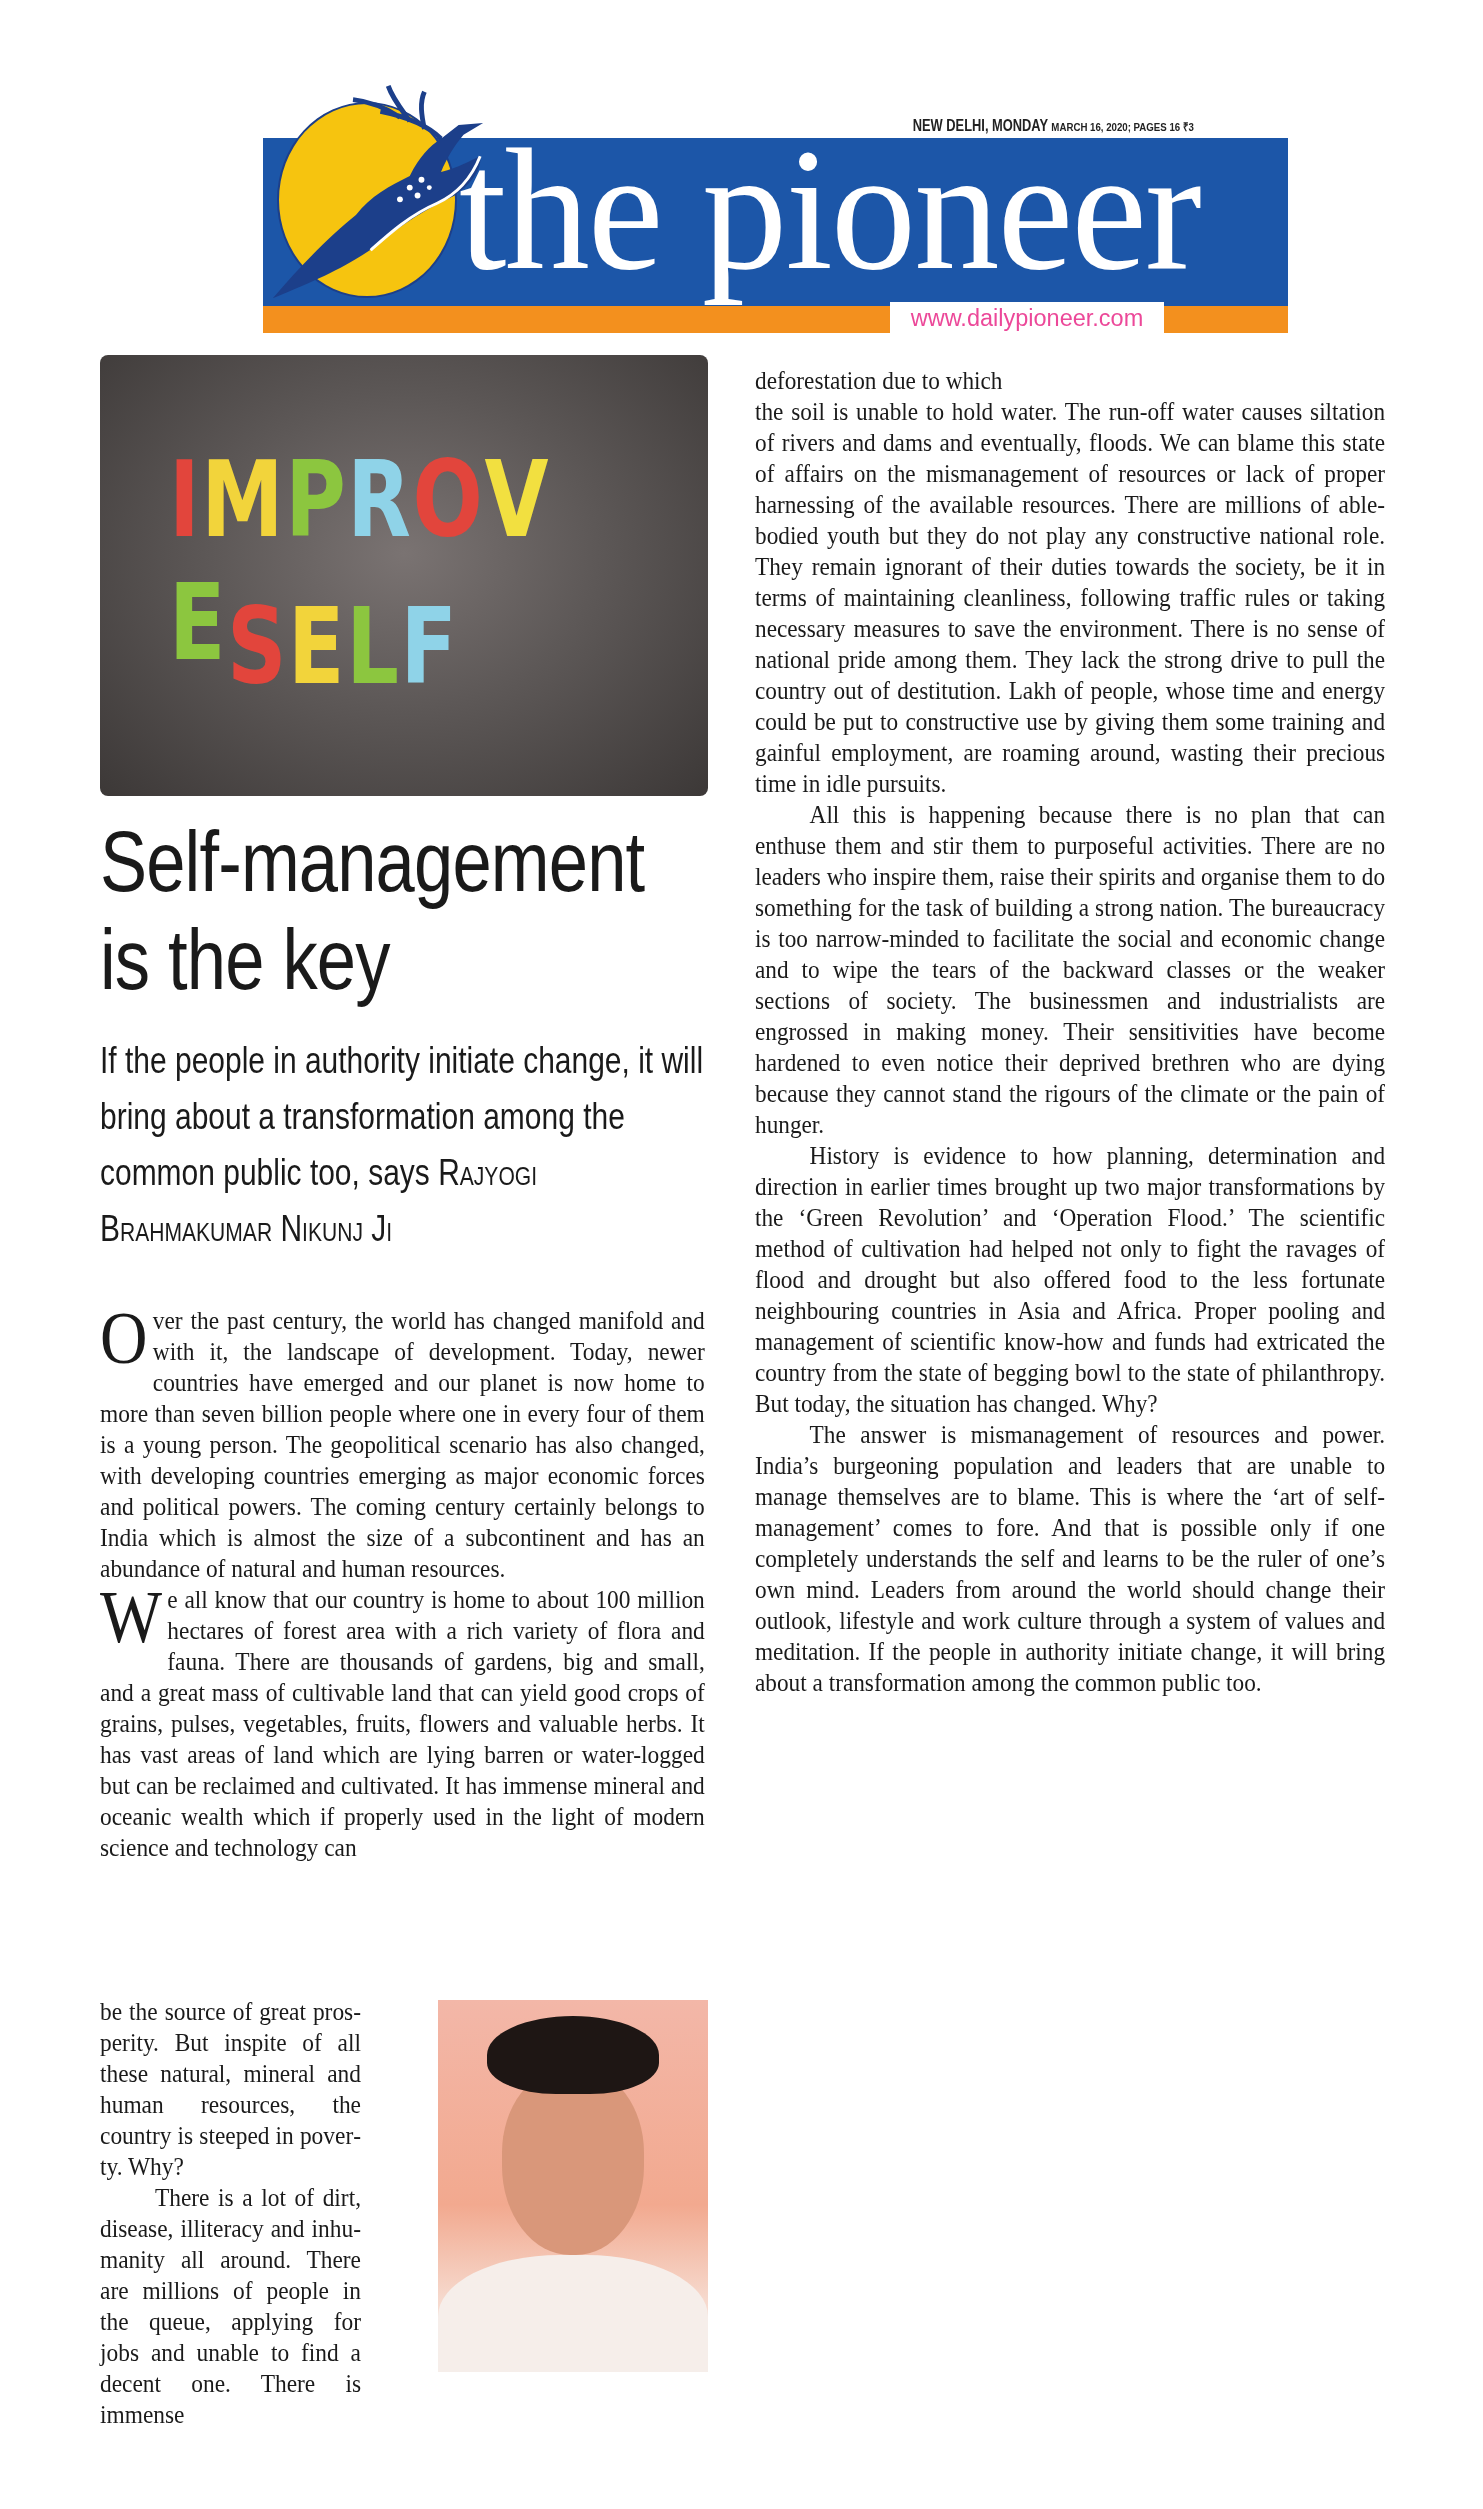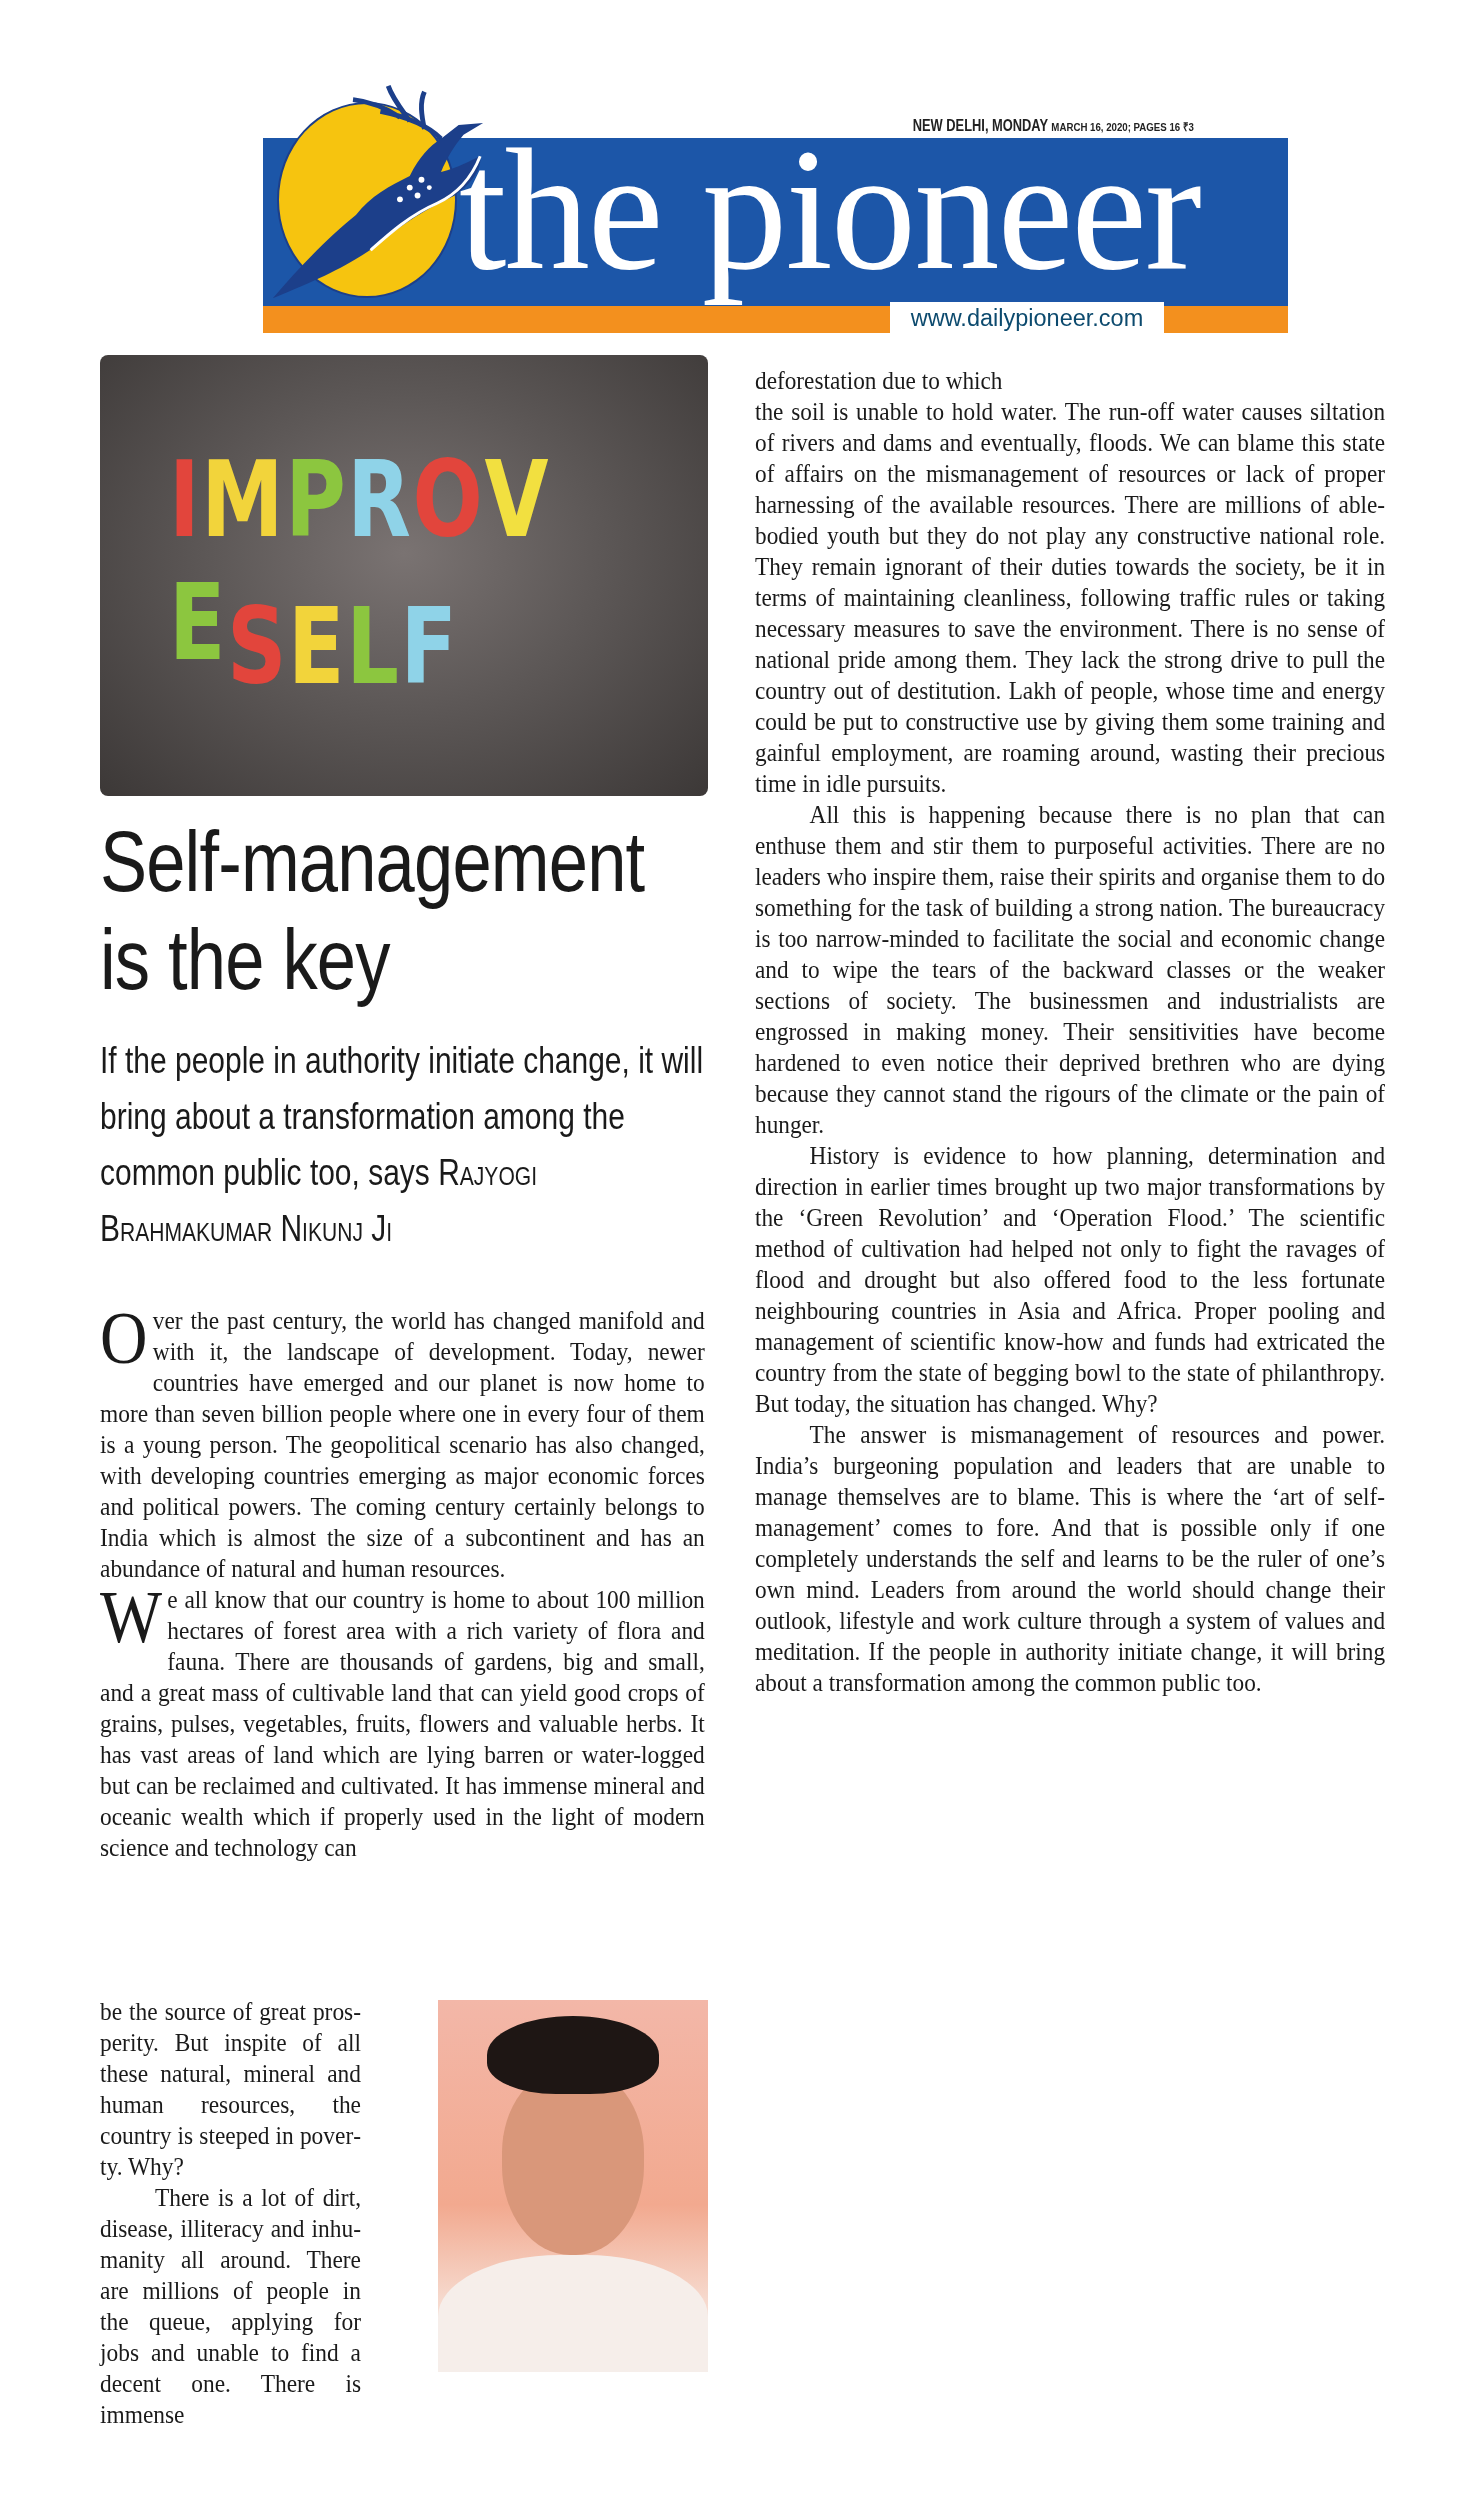--- a/index.html
+++ b/index.html
@@ -4,21 +4,21 @@
 <style>
   html, body { margin:0; padding:0; background:#ffffff; }
   body { width:1484px; height:2509px; position:relative; overflow:hidden; color:#1a1a1a; }
 
   
   .masthead { position:absolute; left:231px; top:78px; width:1025px; height:257px;margin-left:32px; }
   .dateline { position:absolute; right:94px; top:39px; font-family:"Liberation Sans", sans-serif; font-weight:bold; font-size:15.7px; color:#222; transform:scaleX(0.82); transform-origin:right center; white-space:nowrap; }
   .dateline .small { font-size:11.8px; }
   .blue-band { position:absolute; left:0; top:60px; width:1025px; height:169px; background:#1c56a8; }
   .orange-band { position:absolute; left:0; top:228px; width:1025px; height:26.5px; background:#f3901e; }
-  .url-box { position:absolute; left:627px; top:224px; width:274px; height:32px; background:#fff; font-family:"Liberation Sans", sans-serif; font-size:23.5px; color:#0c4a6e; text-align:center; line-height:33px; }
+  .url-box { position:absolute; left:627px; top:224px; width:274px; height:32px; background:#fff; font-family:"Liberation Sans", sans-serif; font-size:23.5px; color:#ec4899; text-align:center; line-height:33px; }
   .logo-sun { position:absolute; left:13.7px; top:23.5px; width:176px; height:192px; border-radius:50%; background:#f6c40f; border:2px solid #1c3f8a; }
   .deer { position:absolute; left:0; top:0; width:225px; height:230px; }
   .brand { position:absolute; left:196px; top:45px; font-family:"Liberation Serif", serif; font-size:174px; color:#ffffff; line-height:1; letter-spacing:-2px; white-space:nowrap; transform:scaleX(0.98); transform-origin:left top; }
 
   
   .hero-img { position:absolute; left:100px; top:355px; width:608px; height:441px; background:radial-gradient(ellipse at 50% 45%, #7a7372 0%, #5d5857 45%, #3c3837 100%); overflow:hidden;border-radius:8px; }
   .hero-word { position:absolute; font-family:"DejaVu Sans", sans-serif; font-weight:bold; letter-spacing:2px; }
   .hero-word span { display:inline-block; }
   .w1 { left:69px; top:83px; font-size:106px; transform:scaleX(0.78); transform-origin:left top; }
   .w2 { left:127px; top:230px; font-size:106px; transform:scaleX(0.78); transform-origin:left top; }

